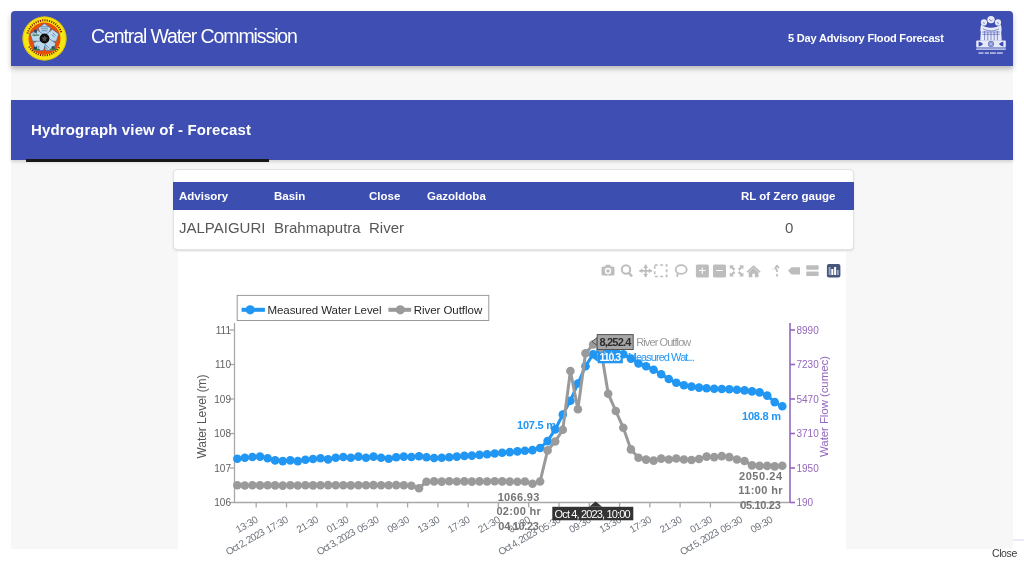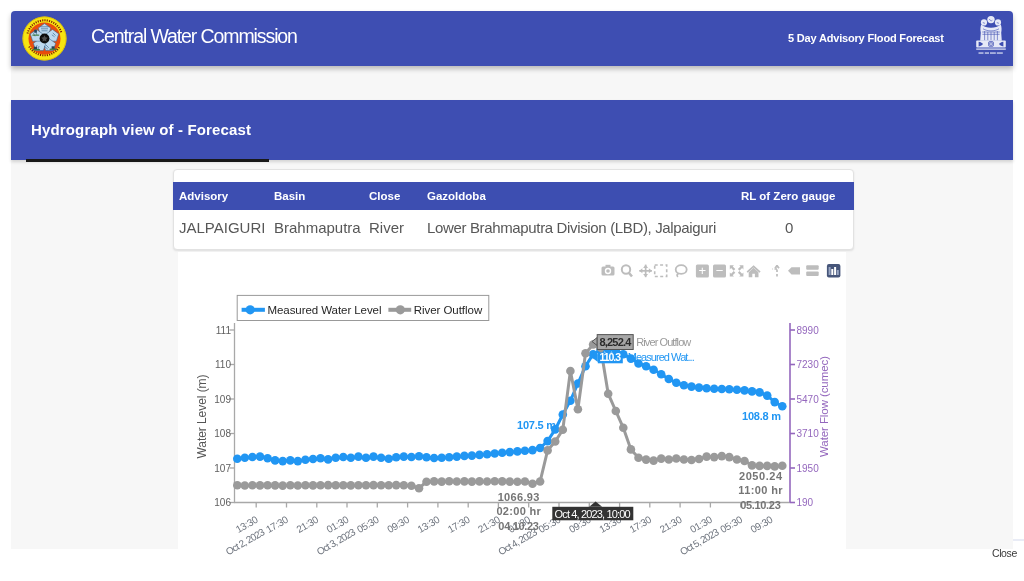--- a/index.html
+++ b/index.html
@@ -90,21 +90,20 @@
   <div class="abs" style="left:173px;top:169px;width:681px;height:81px;background:#fff;border:1px solid #e2e2e2;border-radius:4px;box-shadow:0 1px 2px rgba(0,0,0,0.1)"></div>
   <div class="abs" style="left:173px;top:181.5px;width:681px;height:28px;background:#3d4eb1"></div>
   <div class="abs hd" style="left:179px">Advisory</div>
   <div class="abs hd" style="left:274px">Basin</div>
   <div class="abs hd" style="left:369px">Close</div>
   <div class="abs hd" style="left:427px">Gazoldoba</div>
   <div class="abs hd" style="left:741px">RL of Zero gauge</div>
   <div class="abs rw" style="left:179px">JALPAIGURI</div>
   <div class="abs rw" style="left:274px">Brahmaputra</div>
   <div class="abs rw" style="left:369px">River</div>
-  <div class="abs rw" style="left:427px;letter-spacing:-0.35px">Lower Brahmaputra Division (LBD), Jalpaiguri</div>
   <div class="abs rw" style="left:785px">0</div>
   <style>
     .hd { top:189.5px; color:#fff; font-size:11.5px; font-weight:bold; }
     .rw { top:219px; color:#575757; font-size:15px; }
   </style>
 
   <div class="abs" style="left:178px;top:252px;width:668px;height:297px;background:#fff">
 <svg width="668" height="312" viewBox="0 0 668 312" style="position:absolute;left:0;top:0;overflow:visible;font-family:'Liberation Sans',sans-serif">
 <g fill="#bdbdbd">
           <rect x="423.5" y="14.5" width="13" height="9" rx="1.5"></rect>

